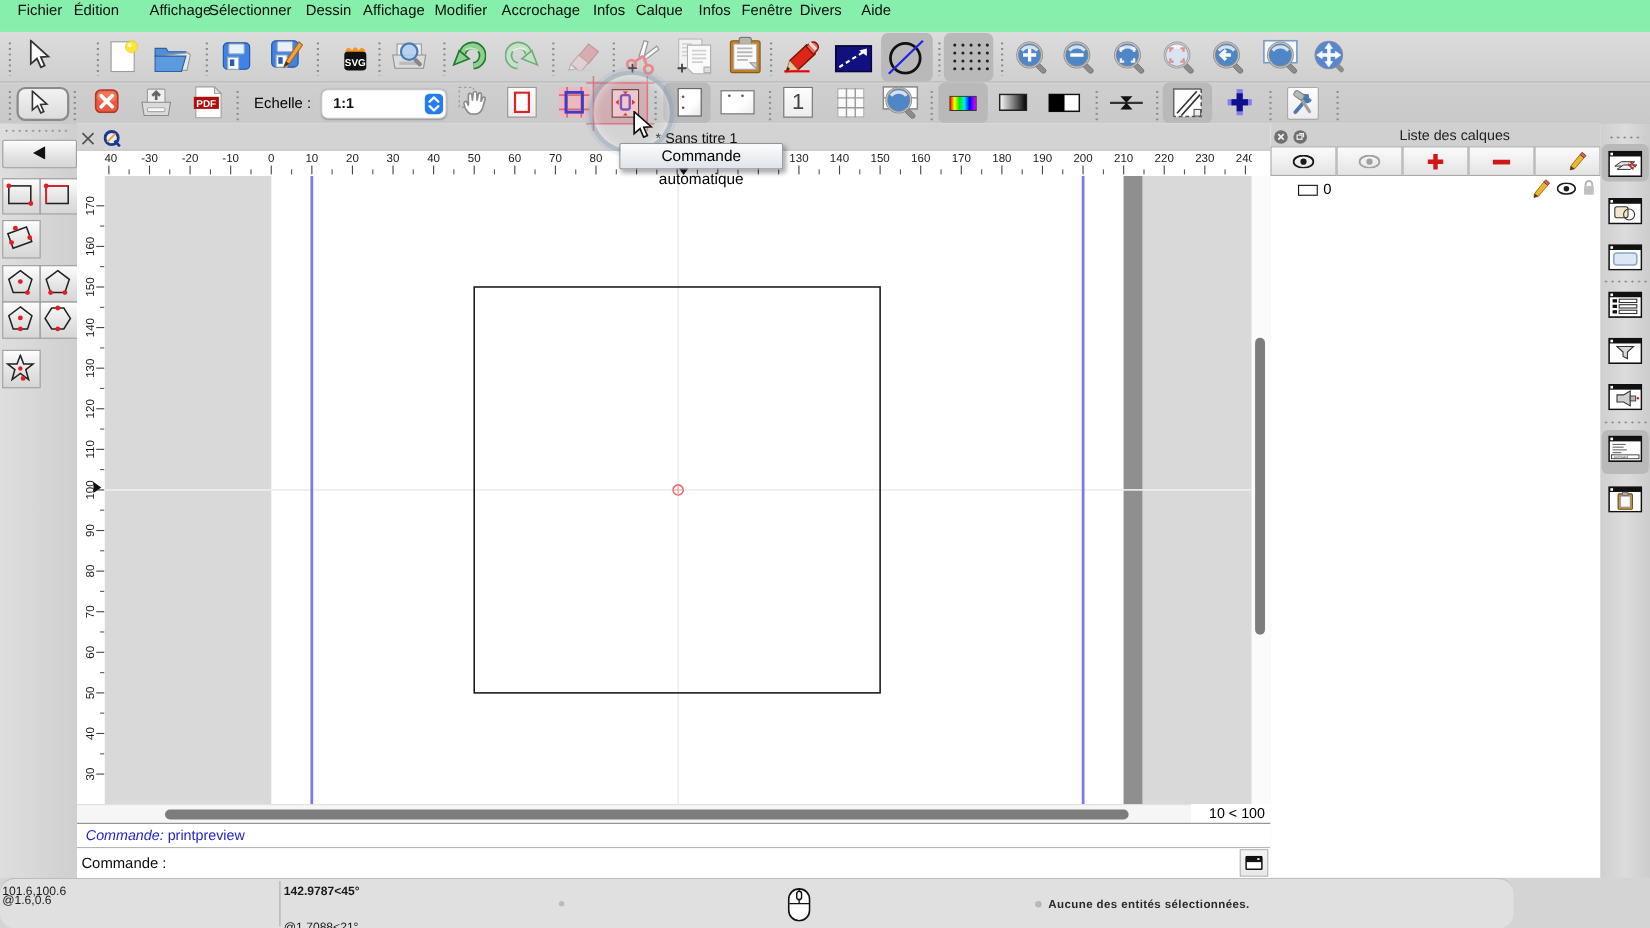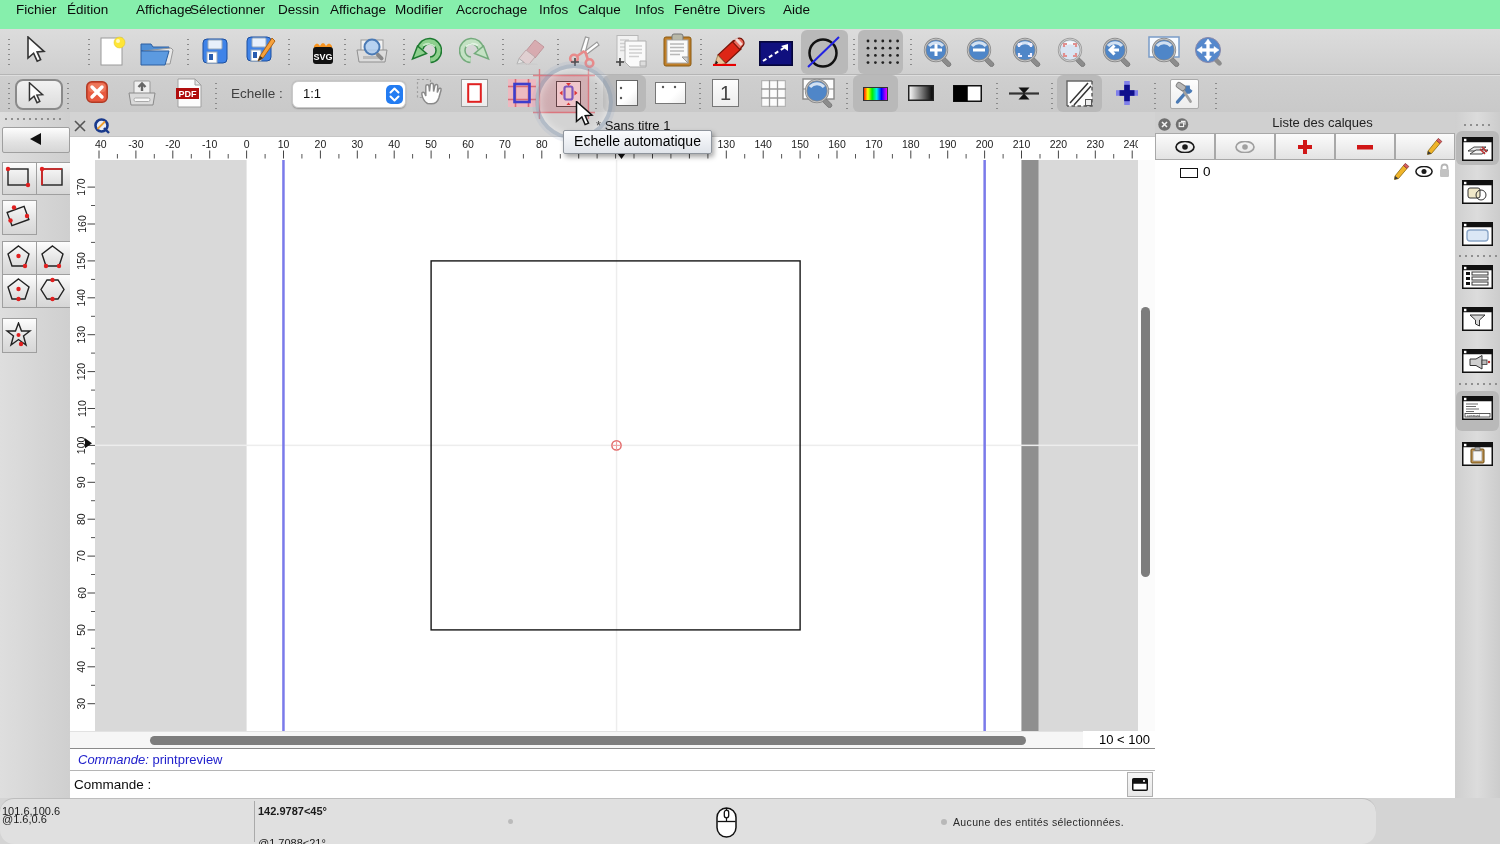--- a/index.html
+++ b/index.html
@@ -278,23 +278,23 @@
 <path d="M15 12 V5 M11.5 8 L15 4.5 L18.5 8" stroke="#666" stroke-width="2.4" fill="none"></path>
 <path d="M2 14 L28 14 L26 26 L4 26 Z" fill="linear" stroke="#8a8a8a" fill-opacity="1" style="fill:#dadada"></path>
 <rect x="7" y="19" width="16" height="3.5" rx="1.5" fill="#f8f8f8" stroke="#aaa"></rect>
   </svg>
 <svg class="abs" style="left:176px;top:78px;z-index:5" width="27" height="30" viewBox="0 0 27 30">
     <path d="M2 1 L19 1 L25 7 L25 29 L2 29 Z" fill="#fcfcfc" stroke="#a0a0a0"></path>
 <path d="M19 1 L19 7 L25 7 Z" fill="#e4e4e4" stroke="#a0a0a0"></path>
 <rect x="0" y="10" width="23" height="11" fill="#b00c0c"></rect>
 <text x="11.5" y="19" font-family="Liberation Sans" font-size="9" font-weight="bold" fill="#fff" text-anchor="middle">PDF</text>
   </svg>
-<div class="abs" style="left:231px;top:86px;font-size:13.5px;color:#404040;z-index:5;">Echelle :</div>
+<div class="abs" style="left:231px;top:86px;font-size:13.5px;color:#000000;z-index:5;">Echelle :</div>
 <div class="abs" style="left:292px;top:81px;width:112px;height:25px;background:#fff;border:1px solid #c9c9c9;border-radius:6px;box-shadow:0 0.5px 1.5px rgba(0,0,0,0.25);z-index:5;"></div>
-<div class="abs" style="left:303px;top:86px;font-size:13px;color:#111;z-index:6;">1:1</div>
+<div class="abs" style="left:303px;top:86px;font-size:13px;color:#111;z-index:6;font-weight:bold;">1:1</div>
 <svg class="abs" style="left:386px;top:84.5px;z-index:6" width="17" height="19" viewBox="0 0 17 19">
 <rect x="0" y="0" width="17" height="19" rx="5" fill="#237cf2"></rect>
 <path d="M4.5 7.5 L8.5 3.5 L12.5 7.5 M4.5 11.5 L8.5 15.5 L12.5 11.5" stroke="#fff" stroke-width="2" fill="none" stroke-linecap="round" stroke-linejoin="round"></path>
   </svg>
 <svg class="abs" style="left:416px;top:78px;z-index:5" width="30" height="30" viewBox="0 0 30 30">
     <rect x="1.5" y="1.5" width="13" height="18" fill="none" stroke="#a0a0a0" stroke-width="1.2" stroke-dasharray="2.2 2.2"></rect>
 <path d="M11.5 25.5 C8 23.5 6.3 19.5 5.8 16 C5.6 14 8.1 13.5 8.8 15.5 L9.8 18 L9.8 8.5 C9.8 6.3 12.8 6.3 13 8.5 L13.5 13.5 L14.2 6.8 C14.4 4.6 17.2 4.6 17.4 6.9 L17.6 13.5 L18.9 7.7 C19.4 5.7 21.9 6.2 21.7 8.3 L21.3 14.5 L22.6 11.3 C23.4 9.4 25.6 10.2 25 12.2 L22.8 20 C21.6 23.8 19 25.8 15.5 25.8 Z" fill="#fefefe" stroke="#8a8a8a" stroke-width="1.5"></path>
   </svg>
 <div class="abs" style="left:461px;top:79px;width:27px;height:28px;background:linear-gradient(#fbfbfb,#ececec);border:1.5px solid #9a9a9a;box-sizing:border-box;z-index:5;"></div>
 <svg class="abs" style="left:467px;top:83px;z-index:6" width="15" height="20" viewBox="0 0 15 20">
@@ -766,25 +766,25 @@
 <div style="left:258px;top:6px;font-weight:bold;">142.9787&lt;45°</div>
 <div style="left:258px;top:38px;text-decoration:underline;">@1.7088&lt;21°</div>
 <div style="left:508px;top:20px;width:5px;height:5px;border-radius:50%;background:#bbb;"></div>
 <svg style="position:absolute;left:716px;top:8px" width="21" height="31" viewBox="0 0 21 31">
 <rect x="1" y="1" width="19" height="29" rx="9.5" fill="#fff" stroke="#111" stroke-width="1.5"></rect>
 <path d="M1.5 14.5 H19.5" stroke="#111" stroke-width="1.3"></path>
 <path d="M10.5 1 V14" stroke="#111" stroke-width="1.2"></path>
 <rect x="8.3" y="3.2" width="4.4" height="7.6" rx="2.2" fill="#fff" stroke="#111" stroke-width="1.3"></rect>
     </svg>
 <div style="left:941px;top:20px;width:6px;height:6px;border-radius:50%;background:#b8b8b8;"></div>
-<div style="left:953px;top:17px;font-size:10.5px;font-weight:normal;letter-spacing:0.35px;color:#2a2a2a;">Aucune des entités sélectionnées.</div>
+<div style="left:953px;top:17px;font-size:10.5px;font-weight:bold;letter-spacing:0.35px;color:#2a2a2a;">Aucune des entités sélectionnées.</div>
 </div>
 <svg class="abs" style="left:528px;top:60px;z-index:40" width="72" height="66" viewBox="0 0 72 66">
 <rect x="11" y="15" width="50" height="38" fill="#dd6672" fill-opacity="0.28"></rect>
 <g stroke="#dd5560" stroke-width="1.4" stroke-opacity="0.65">
 <path d="M11.5 9 V59 M60.5 9 V59 M5 15.5 H67 M5 52.5 H67"></path>
     </g>
   </svg>
 <div class="abs" style="left:535px;top:64px;width:70px;height:68px;border-radius:50%;z-index:45;
 border:4px solid rgba(125,150,180,0.38);box-shadow:inset 0 0 10px rgba(255,255,255,0.55), 0 0 0 3px rgba(140,165,195,0.14);"></div>
 <svg class="abs" style="left:575px;top:101px;z-index:70" width="20" height="26" viewBox="0 0 20 26">
 <path d="M1.5 0.5 L1.5 20.5 L6.9 15.9 L10.1 23.6 L13.5 22.2 L10.2 14.7 L17 14.2 Z" fill="#fff" stroke="#111" stroke-width="1.5"></path>
   </svg>
-<div class="abs tooltip">Echelle automatique</div>
+<div class="abs tooltip">Commande automatique</div>
 </body></html>

